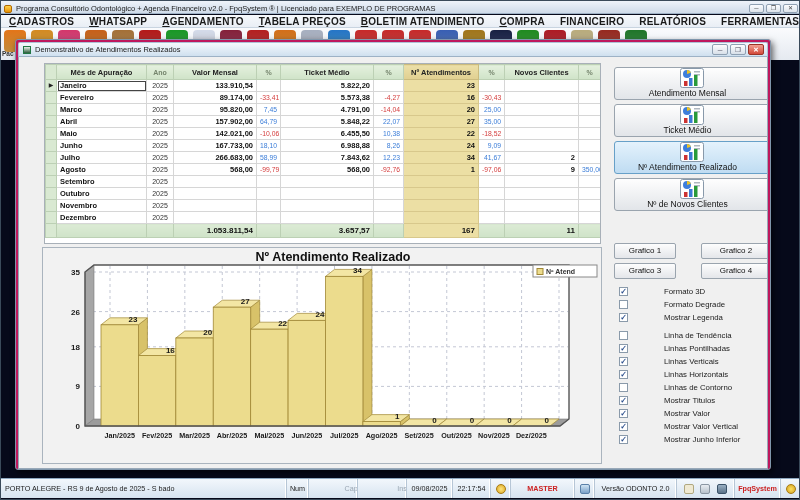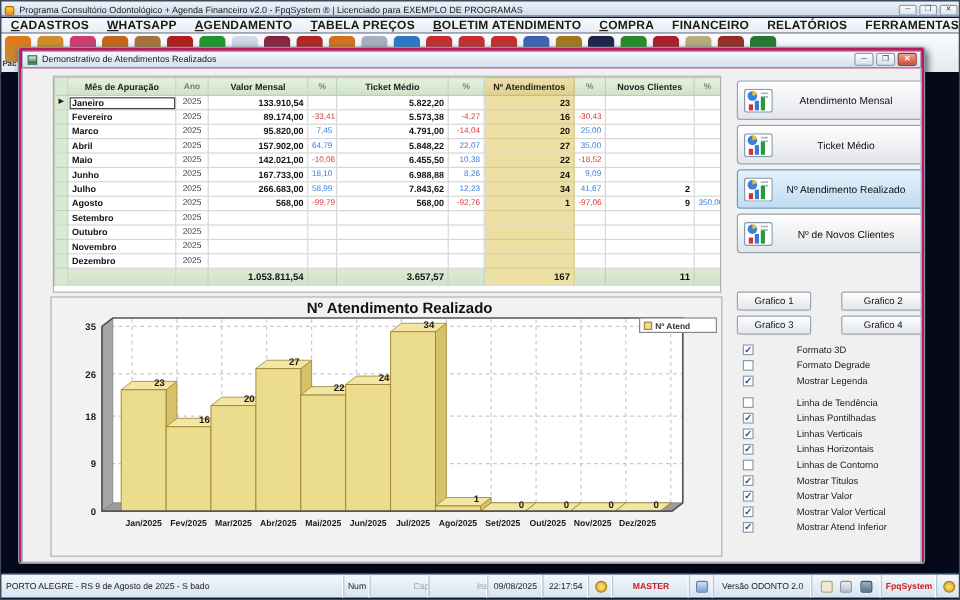--- a/index.html
+++ b/index.html
@@ -63,21 +63,21 @@
   #tablewrap td.pct.neg { color:#d43c3c; }
   #tablewrap td.pct.pos { color:#3b7dd8; }
   #tablewrap tfoot td { background:linear-gradient(#dcebd5,#cfe3c8); border-color:#bcd0b4; font-weight:bold; font-size:8px; height:14px; text-align:right; }
 
   
   .chartpanel { position:absolute; left:23px; top:190px; width:560px; height:217px; background:#f2f2f2; border:1px solid #aab4be; }
   .chartpanel svg { display:block; }
 
   
   .sbtn { position:absolute; left:595px; width:157px; height:33px; background:linear-gradient(#fefefe,#e2e5e9);
-    border:1px solid #9aa4ae; border-radius:3px; display:flex; align-items:center; cursor:pointer; }
+    border:1px solid #9aa4ae; border-radius:3px; display:flex; align-items:center; cursor:pointer;flex-direction:column; }
   .sbtn.sel { background:linear-gradient(#e4f2fc,#bfdcf2); border:1px solid #67a0c8; }
   .sbtn .bicon { margin:0 6px 0 5px; flex:0 0 auto; }
   .sbtn .blabel { flex:1; text-align:center; font-size:8.5px; color:#111; margin-right:10px; }
   .gbtn { position:absolute; height:16px; background:linear-gradient(#fdfdfd,#e4e6ea); border:1px solid #9aa4ae; border-radius:2px;
     font-size:8px; color:#111; text-align:center; line-height:14px; cursor:pointer; }
   .ckrow { position:absolute; left:600px; height:12px; display:flex; align-items:center; cursor:pointer; }
   .ckbox { width:9px; height:9px; background:#fff; border:1px solid #8a9aaa; margin-right:4px; font-size:8px; line-height:8px; color:#2c4f8d; text-align:center; font-weight:bold; }
   .cklabel { font-size:7.8px; color:#1a1a1a; white-space:nowrap;padding-left:32px; }
 
   
@@ -561,21 +561,21 @@
           <div class="ckrow" style="top:350px">
         <div class="ckbox">✓</div>
         <span class="cklabel">Mostrar Valor</span>
           </div>
           <div class="ckrow" style="top:363px">
         <div class="ckbox">✓</div>
         <span class="cklabel">Mostrar Valor Vertical</span>
           </div>
           <div class="ckrow" style="top:376px">
         <div class="ckbox">✓</div>
-        <span class="cklabel">Mostrar Atend Inferior</span>
+        <span class="cklabel">Mostrar Junho Inferior</span>
           </div>
         </div>
     </div>
   </div>
 
   <div class="statusbar">
     <div class="seg loc">PORTO ALEGRE - RS  9 de Agosto de 2025 - S bado</div>
     <div class="seg k on">Num</div>
     <div class="seg k off">Caps</div>
     <div class="seg k off">Ins</div>

